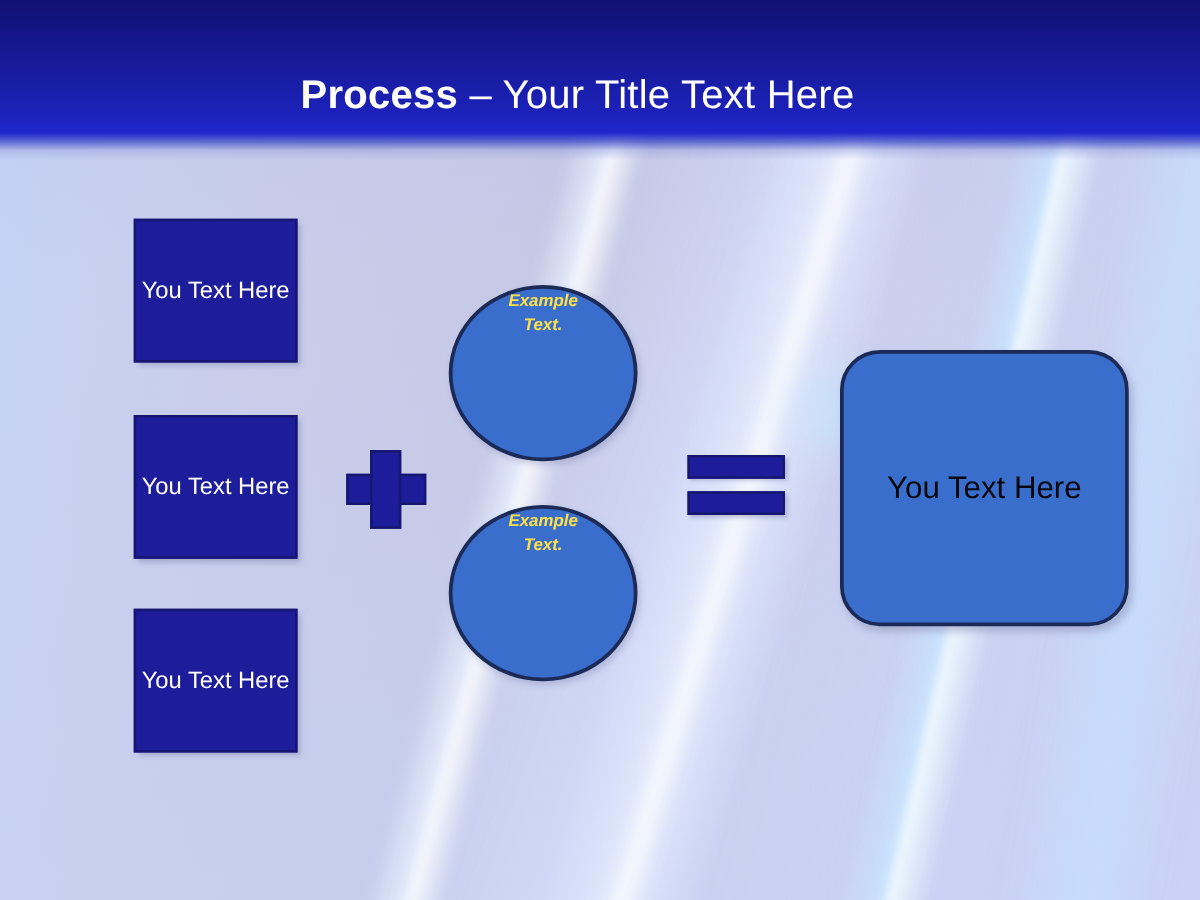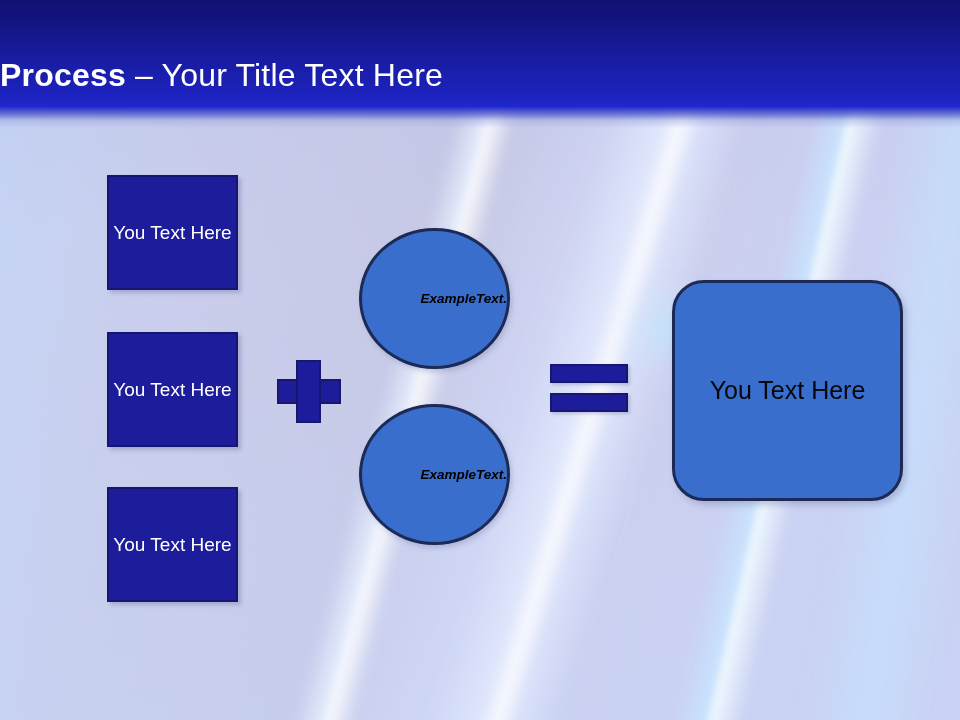--- a/index.html
+++ b/index.html
@@ -95,21 +95,21 @@
         #1c22bb 72%,
         #1d27cb 83%,
         rgba(70,80,200,0.75) 89%,
         rgba(150,160,222,0.45) 94%,
         rgba(198,202,234,0.0) 100%);
   }
   #title {
     position: absolute;
     left: 0; top: 55px;
     width: 924px;
-    text-align: left;
+    text-align: center;
     color: #ffffff;
     font-size: 32px;
     line-height: 40px;
     letter-spacing: 0.2px;
     white-space: nowrap;
   }
   #title .strong { font-weight: bold; }
   #title .rest { font-weight: normal; }
 
   
@@ -150,24 +150,24 @@
 
   
   .circ {
     position: absolute;
     width: 151px; height: 141px;
     border-radius: 50%;
     background: #3a6ecd;
     border: 3px solid #1b2a56;
     box-sizing: border-box;
     display: flex;
-    flex-direction: row;
+    flex-direction: column;
     align-items: center;
-    justify-content: flex-end;
-    color: #000000;
+    justify-content: flex-start;
+    color: #fde047;
     font-size: 13.5px;
     line-height: 19px;
     font-weight: bold;
     font-style: italic;
     text-align: center;
     box-shadow: 2px 3px 5px rgba(120,126,170,0.35);
   }
   #circ1 { left: 359px; top: 228px; }
   #circ2 { left: 359px; top: 404px; }
 

